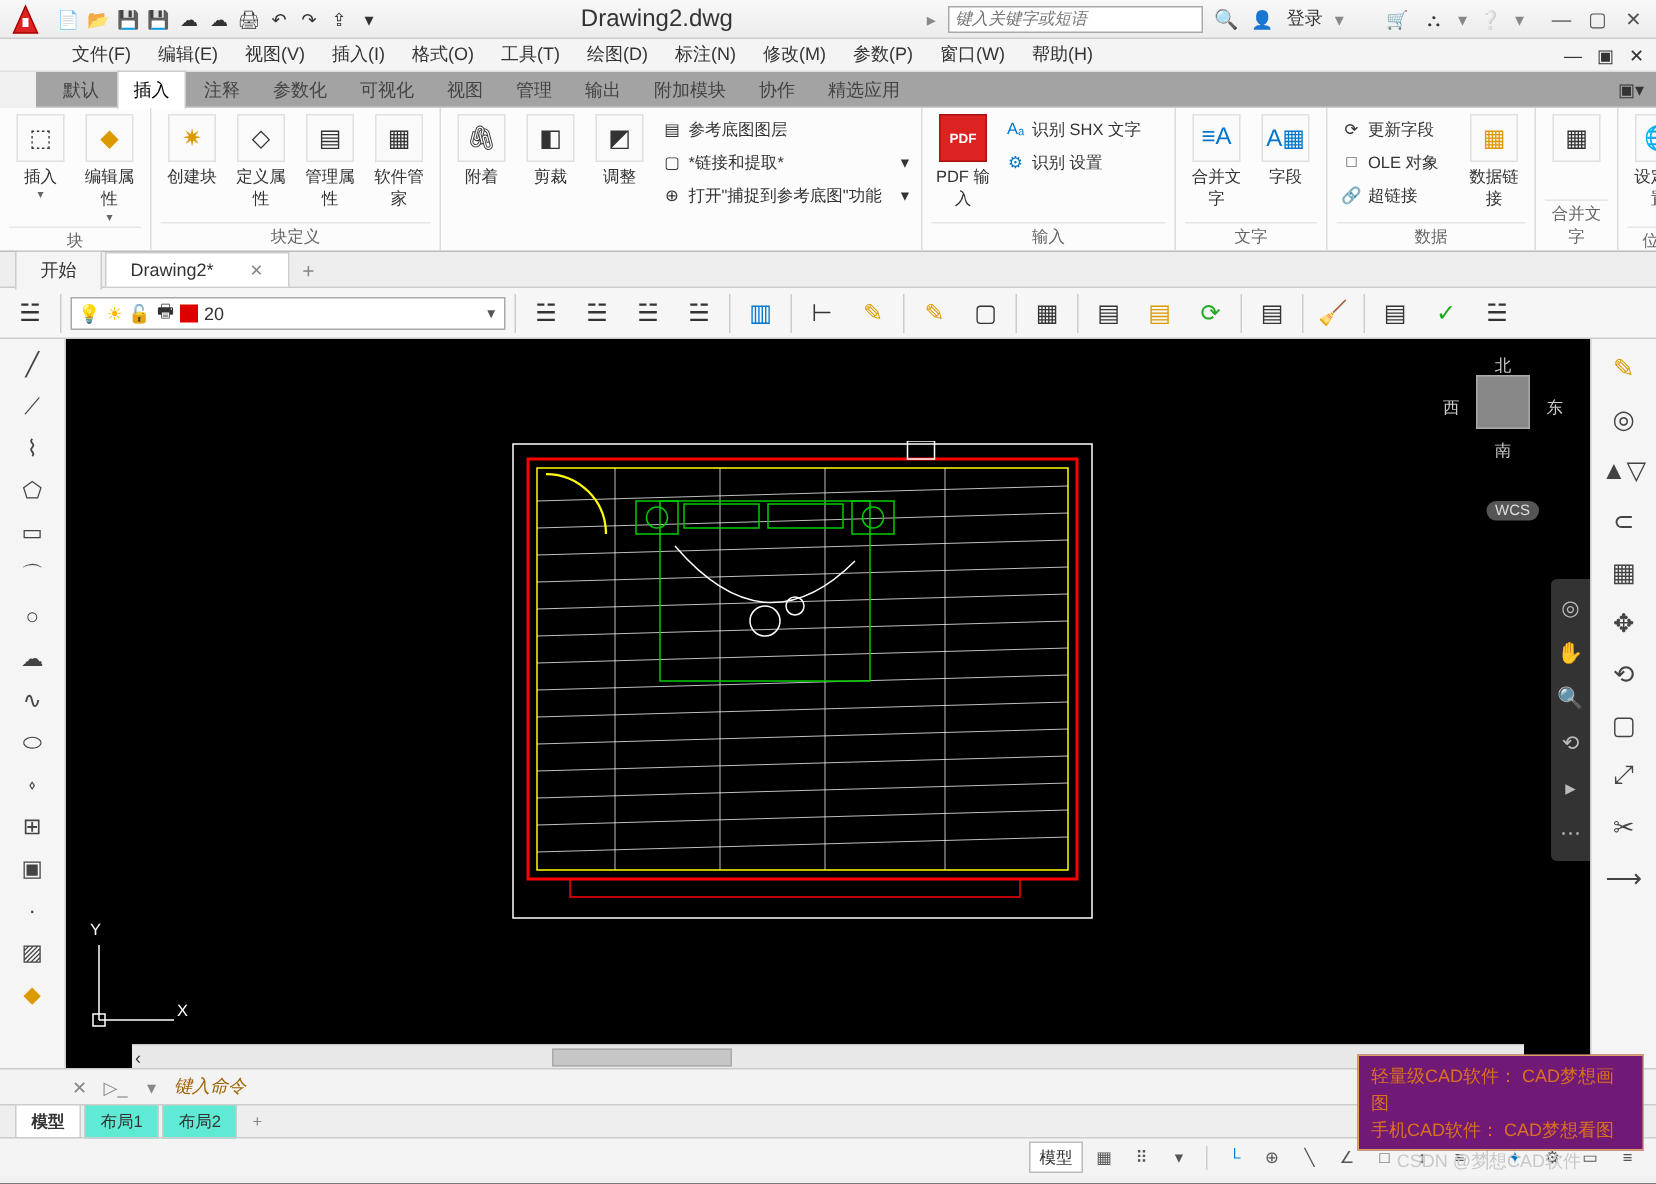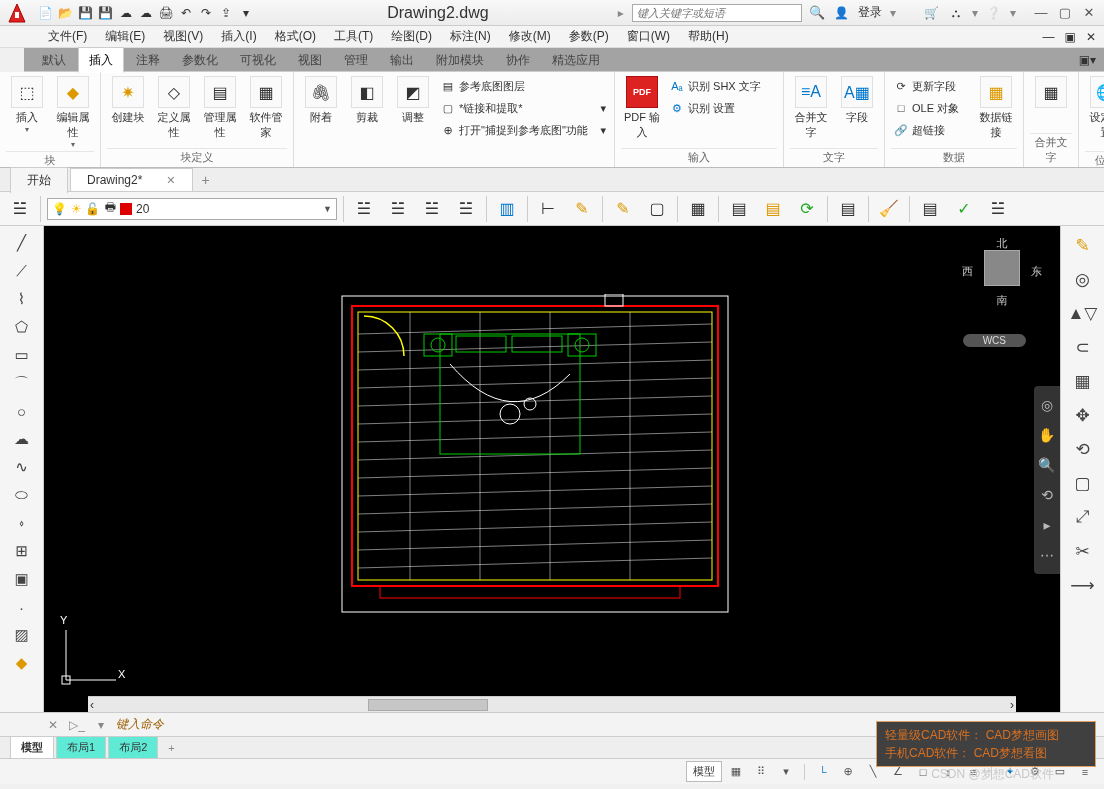--- a/index.html
+++ b/index.html
@@ -42,37 +42,37 @@
 .ltool .ti { width:28px; height:26px; display:flex; align-items:center; justify-content:center; font-size:15px; color:#444; }
 .rtool { width:44px; background:#f5f5f5; border-left:1px solid #ccc; display:flex; flex-direction:column; align-items:center; padding-top:4px; gap:4px; }
 .rtool .ti { width:30px; height:30px; display:flex; align-items:center; justify-content:center; font-size:17px; color:#444; }
 .canvas { flex:1; background:#000; position:relative; overflow:hidden; }
 .viewcube { position:absolute; top:10px; right:18px; width:80px; height:90px; color:#ccc; font-size:11px; text-align:center; }
 .viewcube .cube { width:36px; height:36px; background:#888; border:1px solid #aaa; margin:14px auto 2px; position:relative; }
 .viewcube .n { position:absolute; top:0; left:0; right:0;} 
 .viewcube .s { position:absolute; bottom:18px; left:0; right:0;}
 .viewcube .w { position:absolute; top:28px; left:0;}
 .viewcube .e { position:absolute; top:28px; right:0;}
-.wcs { position:absolute; top:108px; right:34px; background:#555; color:#ddd; font-size:10px; padding:1px 20px; border-radius:8px; }
+.wcs { position:absolute; top:108px; right:34px; background:#555; color:#ddd; font-size:10px; padding:1px 6px; border-radius:8px; }
 .navbar { position:absolute; right:0; top:160px; width:26px; background:rgba(60,60,60,.85); border-radius:4px 0 0 4px; padding:4px 0; }
 .navbar div { height:30px; display:flex; align-items:center; justify-content:center; color:#bbb; font-size:14px; }
 .ucs { position:absolute; left:12px; bottom:22px; color:#fff; font-size:11px; }
 .drawing { position:absolute; left:296px; top:68px; width:390px; height:320px; }
 .scrollh { position:absolute; left:44px; right:44px; bottom:0; height:16px; background:#e8e8e8; border-top:1px solid #ccc; display:flex; align-items:center; }
 .scrollh .thumb { position:absolute; left:280px; width:120px; height:12px; background:#c6c6c6; border:1px solid #aaa; }
 .cmdbar { height:24px; background:#f3f3f3; border-top:1px solid #ccc; display:flex; align-items:center; padding:0 44px; gap:6px; font-size:12px; color:#888; }
 .cmdbar .cmdicon { width:18px; height:18px; display:flex; align-items:center; justify-content:center; }
 .cmdinput { flex:0 0 520px; font-style:italic; color:#a16207; }
 .layouttabs { height:22px; background:#eee; border-top:1px solid #ccc; display:flex; align-items:center; padding-left:10px; gap:2px; font-size:11px; }
 .layouttabs .lt { padding:3px 10px; border:1px solid #ccc; background:#5eead4; }
 .layouttabs .lt.active { background:#fff; font-weight:bold; }
 .status { height:26px; background:#f4f4f4; border-top:1px solid #ccc; display:flex; align-items:center; justify-content:flex-end; padding:0 8px; gap:3px; font-size:11px; }
 .status .sico { width:22px; height:20px; display:flex; align-items:center; justify-content:center; color:#555; border:1px solid transparent; }
 .status .ssel { padding:2px 6px; background:#fff; border:1px solid #bbb; }
-.overlay-ad { position:absolute; right:8px; bottom:22px; width:220px; background:#404040; border:1px solid #e0a060; padding:4px 8px; font-size:12px; line-height:1.5; }
+.overlay-ad { position:absolute; right:8px; bottom:22px; width:191px; background:#701a75; border:1px solid #e0a060; padding:4px 8px; font-size:12px; line-height:1.5; }
 .overlay-ad .t1 { color:#d97020; }
 .overlay-ad .t2 { color:#d97020; }
 .watermark { position:absolute; right:50px; bottom:6px; color:#c8c8c8; font-size:12px; }
 svg { display:block; }
 </style>
 </head>
 <body>
 
 <div class="titlebar">
   <div class="logo">

